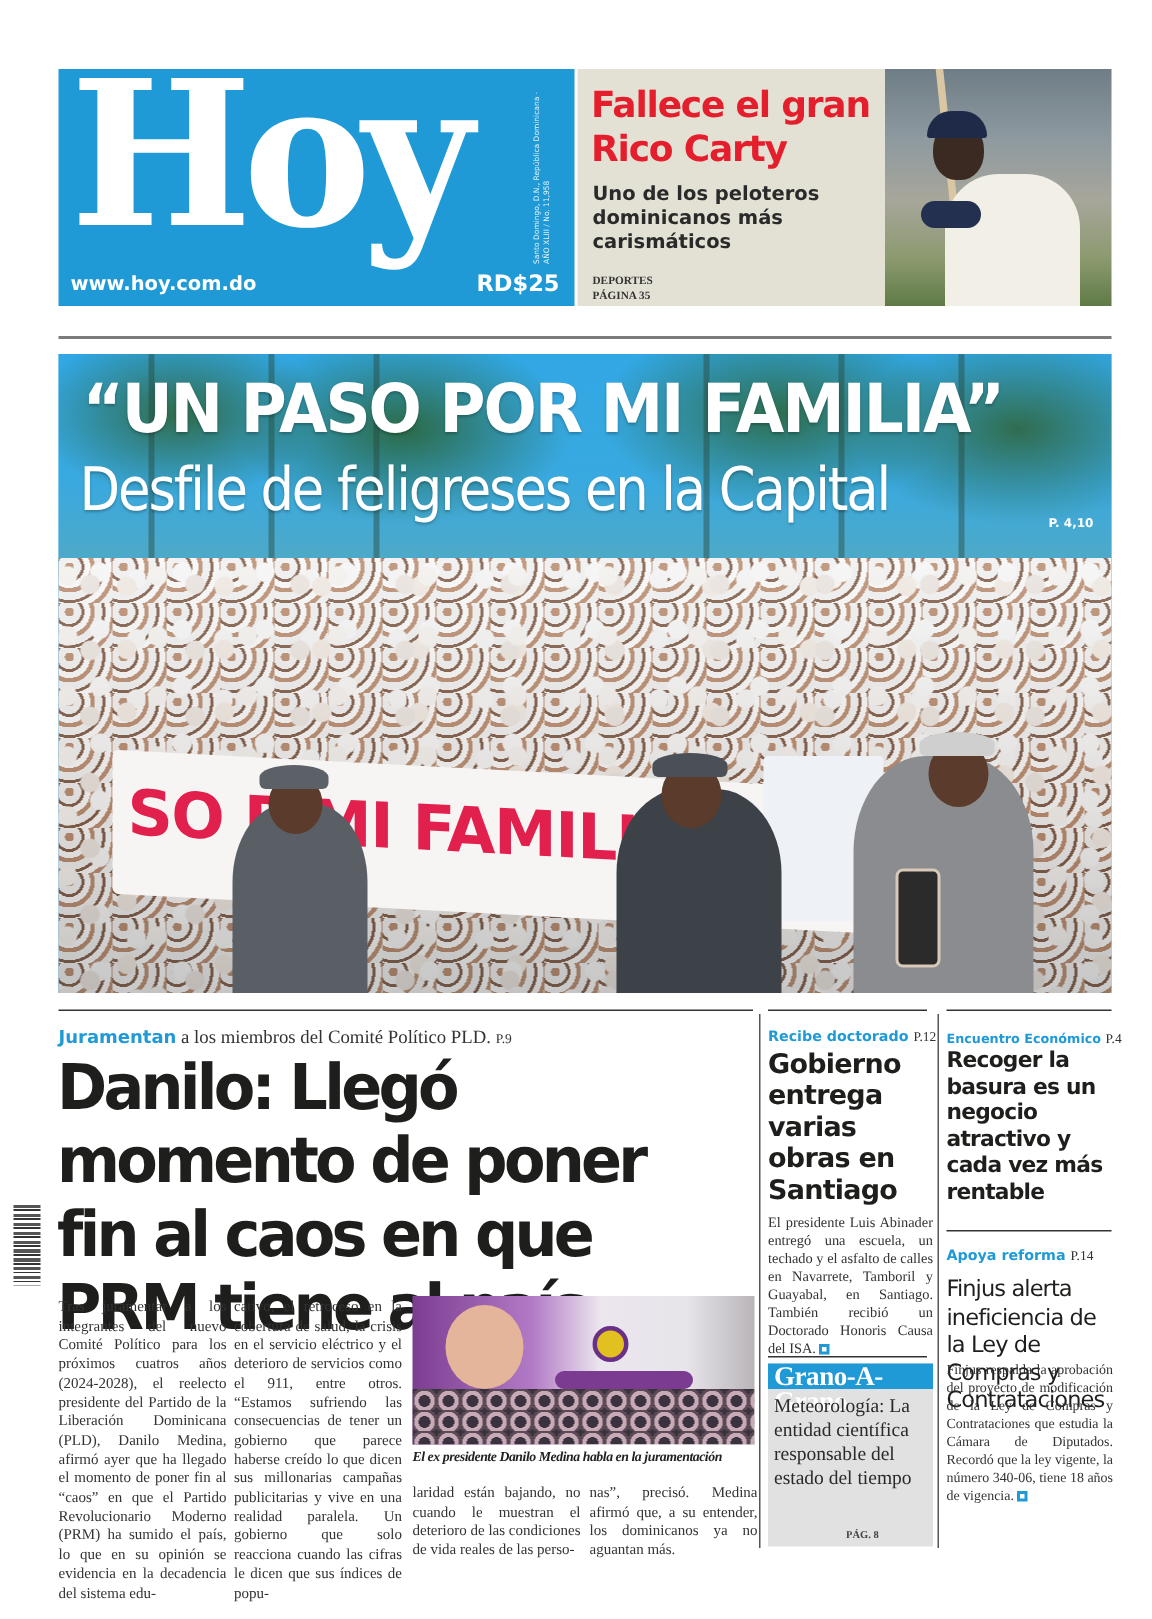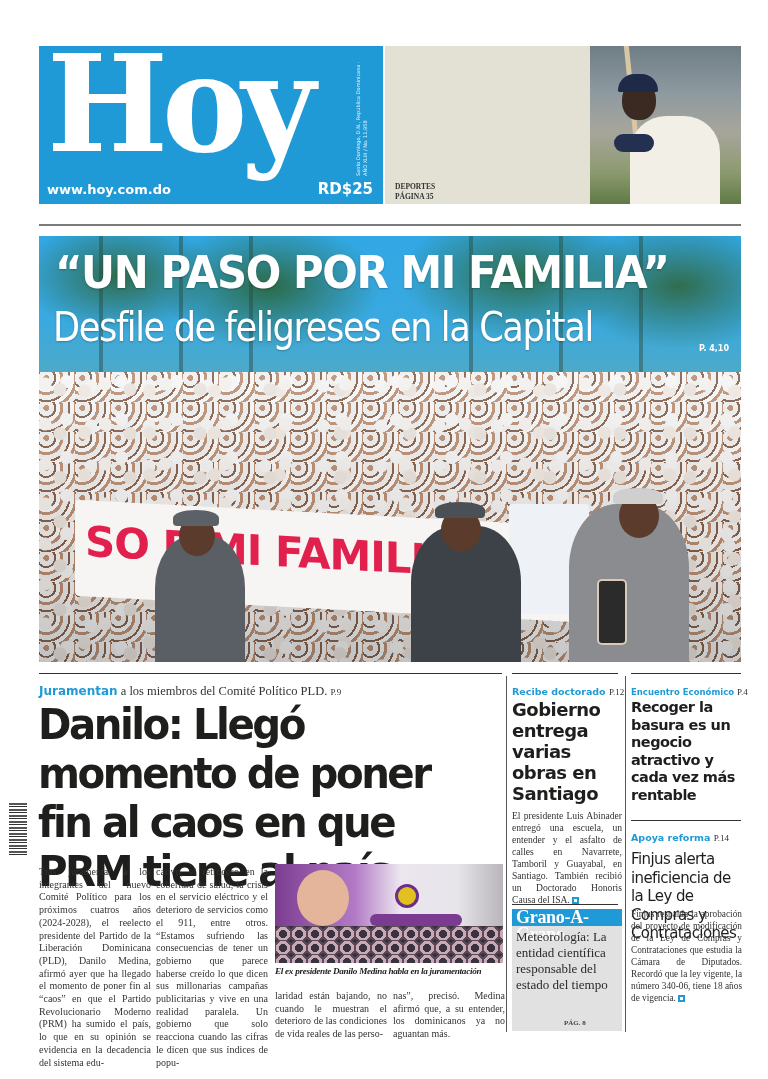--- a/index.html
+++ b/index.html
@@ -115,20 +115,22 @@
 <body>
 
 <div class="masthead">
   <div class="logo">Hoy</div>
   <div class="vertical-info">Santo Domingo, D.N., República Dominicana · AÑO XLIII / No. 11,958</div>
   <div class="url">www.hoy.com.do</div>
   <div class="price">RD$25</div>
 </div>
 
 <div class="teaser">
+  <div class="teaser-title">Fallece el gran Rico Carty</div>
+  <div class="teaser-sub">Uno de los peloteros dominicanos más carismáticos</div>
   <div class="teaser-section">
     <div>DEPORTES</div>
     <div>PÁGINA 35</div>
   </div>
 </div>
 <div class="teaser-photo">
   <div class="player-bat"></div>
   <div class="player-body"></div>
   <div class="player-head"></div>
   <div class="player-cap"></div>
@@ -188,21 +190,21 @@
 <div class="vline" style="left:506px; top:676px; height:356px;"></div>
 <div class="vline" style="left:625px; top:676px; height:356px;"></div>
 
 <div class="rule-mid"></div>
 <div class="mid-kicker">
   <span>Recibe doctorado</span>
   <span class="pgsmall">P.12</span>
 </div>
 <div class="mid-headline">Gobierno entrega varias obras en Santiago</div>
 <div class="mid-body">
-  <span>El presidente Luis Abinader entregó una escuela, un entender y el asfalto de calles en Navarrete, Tamboril y Guayabal, en Santiago. También recibió un Doctorado Honoris Causa del ISA.</span><span class="end-mark"></span>
+  <span>El presidente Luis Abinader entregó una escuela, un techado y el asfalto de calles en Navarrete, Tamboril y Guayabal, en Santiago. También recibió un Doctorado Honoris Causa del ISA.</span><span class="end-mark"></span>
 </div>
 <div class="rule-mid2"></div>
 <div class="grano">
   <div class="grano-label">Grano-A-Grano</div>
   <div class="grano-text">Meteorología: La entidad científica responsable del estado del tiempo</div>
   <div class="grano-page">PÁG. 8</div>
 </div>
 
 <div class="rule-right"></div>
 <div class="right-kicker r1-kicker">

